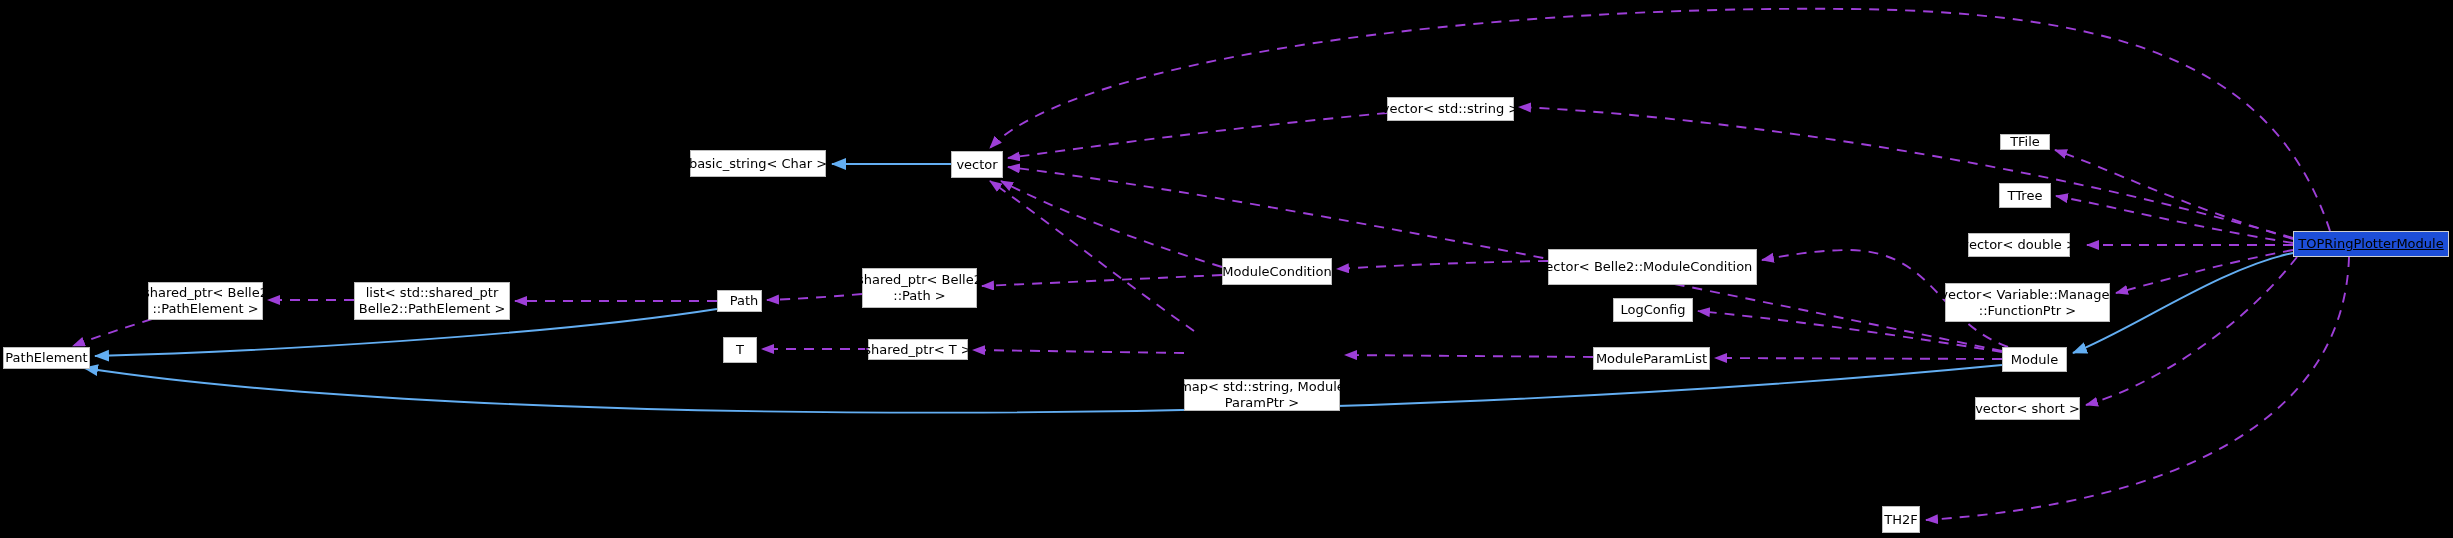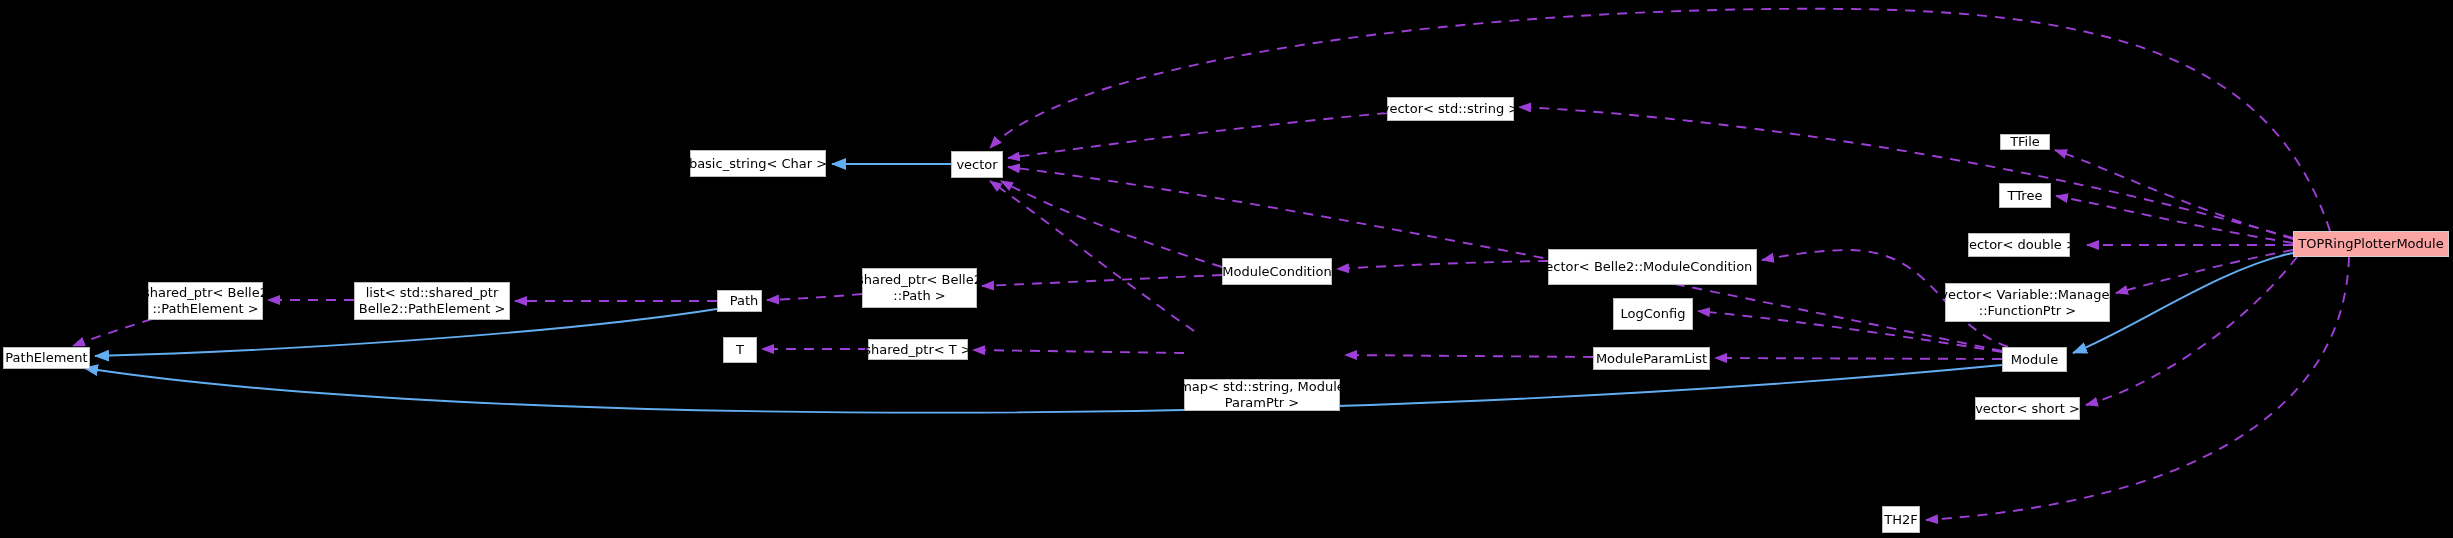--- a/index.html
+++ b/index.html
@@ -5,21 +5,21 @@
   html,body{margin:0;padding:0;background:#000;}
   #canvas{position:relative;width:2453px;height:538px;background:#000;overflow:hidden;
           font-family:"DejaVu Sans","Liberation Sans",sans-serif;}
   #edges{position:absolute;left:0;top:0;z-index:1;}
   .edge-usage{fill:none;stroke:#9e3fd8;stroke-width:1.9;stroke-dasharray:10 8;}
   .edge-inherit{fill:none;stroke:#63aef2;stroke-width:1.9;}
   .node{position:absolute;z-index:2;background:#fff;border:1.6px solid #bdbdbd;color:#000;
         display:flex;flex-direction:column;align-items:center;justify-content:center;
         font-size:13px;line-height:1.22;text-align:center;white-space:nowrap;box-sizing:border-box;
         padding:0 3px;cursor:pointer;}
-  .node.highlighted{background:#fca5a5;border-color:#cfcfcf;}
+  .node.highlighted{background:#1d4ed8;border-color:#cfcfcf;text-decoration:underline;}
   .node span{display:block;}
 </style>
 </head>
 <body>
 
 <div id="canvas">
   <svg id="edges" width="2453" height="538">
     <defs>
       <marker id="arrow-usage" markerUnits="userSpaceOnUse" markerWidth="14" markerHeight="12" refX="12" refY="5" orient="auto">
         <path d="M0,0 L13,5 L0,10 z" fill="#9e3fd8"></path>
@@ -80,21 +80,21 @@
       </div>
       <div class="node highlighted" style="left: 2293px; top: 231px; width: 156px; height: 26px;">
         <span>TOPRingPlotterModule</span>
       </div>
       <div class="node" style="left: 1222px; top: 258px; width: 110px; height: 27px;">
         <span>ModuleCondition</span>
       </div>
       <div class="node" style="left: 1548px; top: 249px; width: 209px; height: 36px;">
         <span>vector&lt; Belle2::ModuleCondition &gt;</span>
       </div>
-      <div class="node" style="left: 1613px; top: 298px; width: 80px; height: 32px;">
+      <div class="node" style="left: 1613px; top: 298px; width: 80px; height: 24px;">
         <span>LogConfig</span>
       </div>
       <div class="node" style="left: 1945px; top: 283px; width: 165px; height: 39px;">
         <span>vector&lt; Variable::Manager</span>
         <span>::FunctionPtr &gt;</span>
       </div>
       <div class="node" style="left: 148px; top: 282px; width: 115px; height: 38px;">
         <span>shared_ptr&lt; Belle2</span>
         <span>::PathElement &gt;</span>
       </div>

